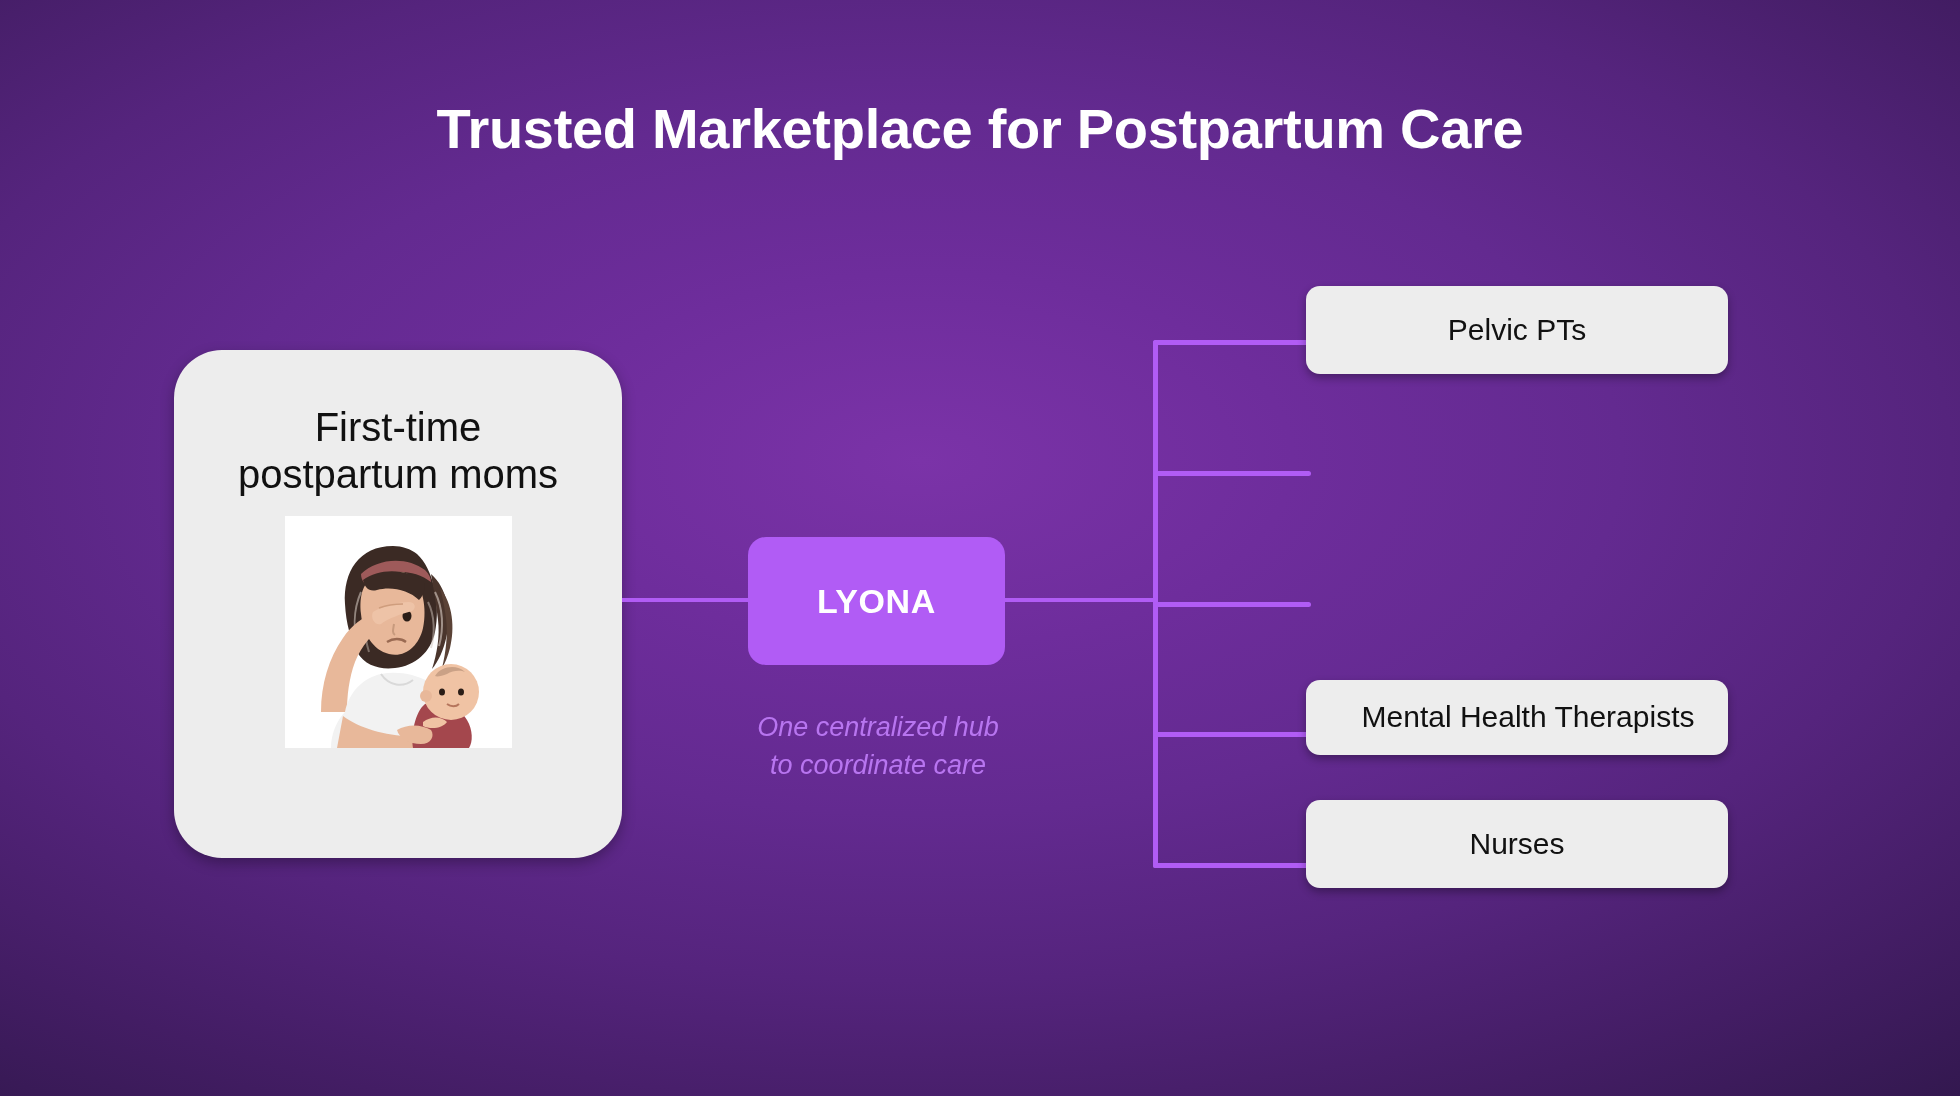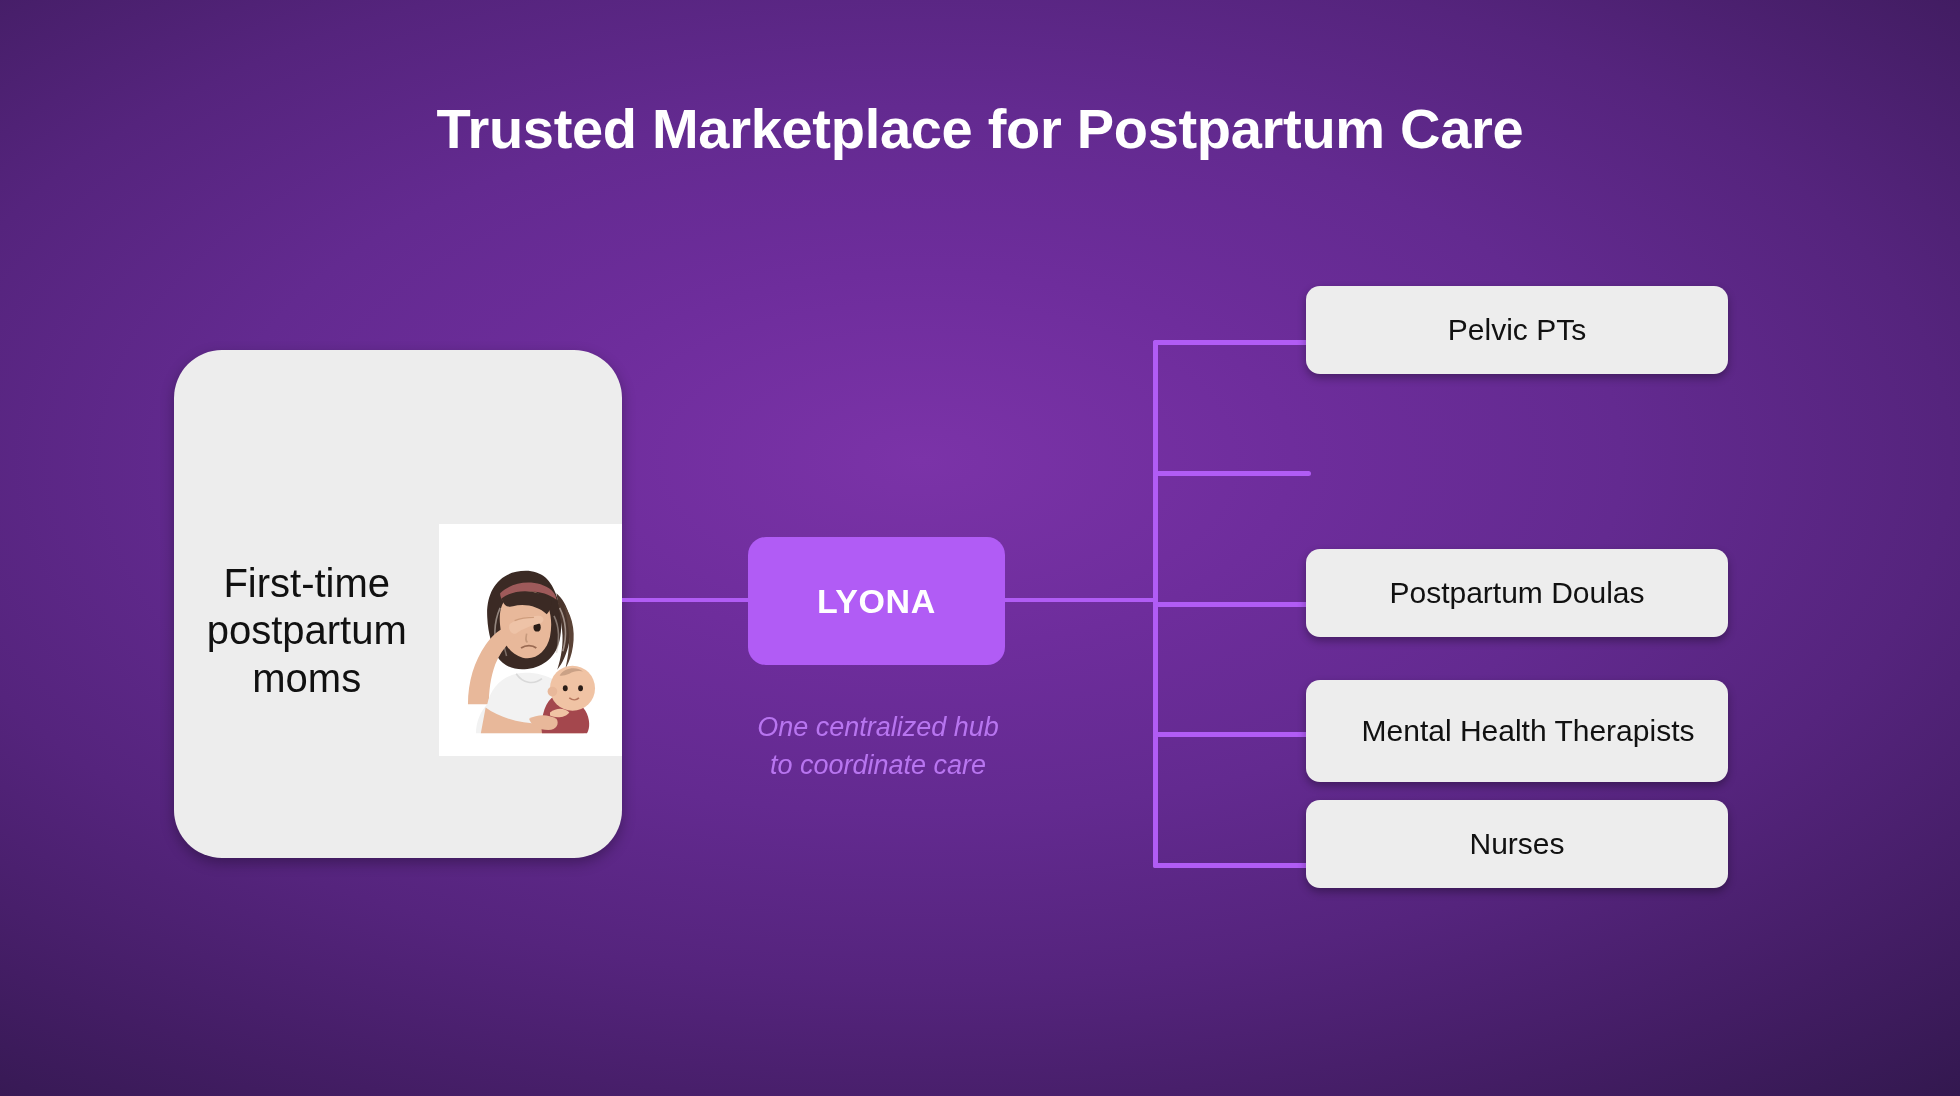--- a/index.html
+++ b/index.html
@@ -51,21 +51,21 @@
     letter-spacing:-0.3px;
   }
 
   
   #left-card {
     position:absolute; left:174px; top:350px;
     width:448px; height:508px;
     background:#ededed;
     border-radius:48px;
     box-shadow:0 5px 14px rgba(0,0,0,0.30);
-    display:flex; flex-direction:row; align-items:center;
+    display:flex; flex-direction:column; align-items:center;
     padding-top:54px;
   }
   #left-card .label {
     color:#111111;
     font-size:40px;
     line-height:1.18;
     text-align:center;
     width:330px;
   }
   #illo {
@@ -219,23 +219,20 @@
     <div class="branch" style="top:0px"></div>
     <div class="branch" style="top:131px"></div>
     <div class="branch" style="top:262px"></div>
     <div class="branch" style="top:392px"></div>
     <div class="branch" style="top:523px"></div>
   </div>
 
   <div class="rcard" style="top:286px">
     <span class="txt">Pelvic PTs</span>
   </div>
-  <div class="rcard" style="top:549px">
-    <span class="txt">Postpartum Doulas</span>
-  </div>
-  <div class="rcard" style="top:680px; height:102px;padding-left:36px;">
+  <div class="rcard" style="top:680px; height:75px;padding-left:36px;">
     <span class="txt">Mental Health Therapists</span>
   </div>
   <div class="rcard" style="top:800px">
     <span class="txt">Nurses</span>
   </div>
 
 </div>
 
 </body></html>

